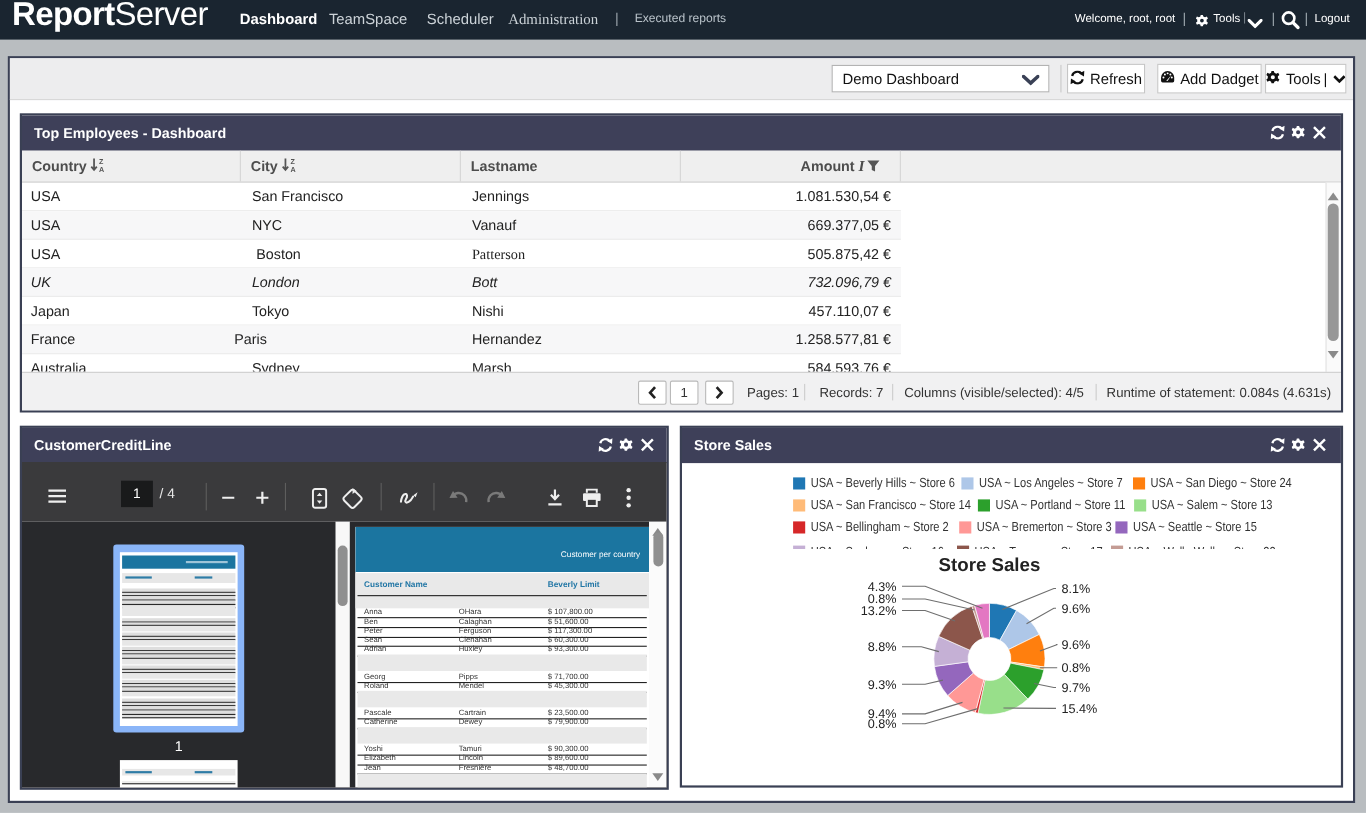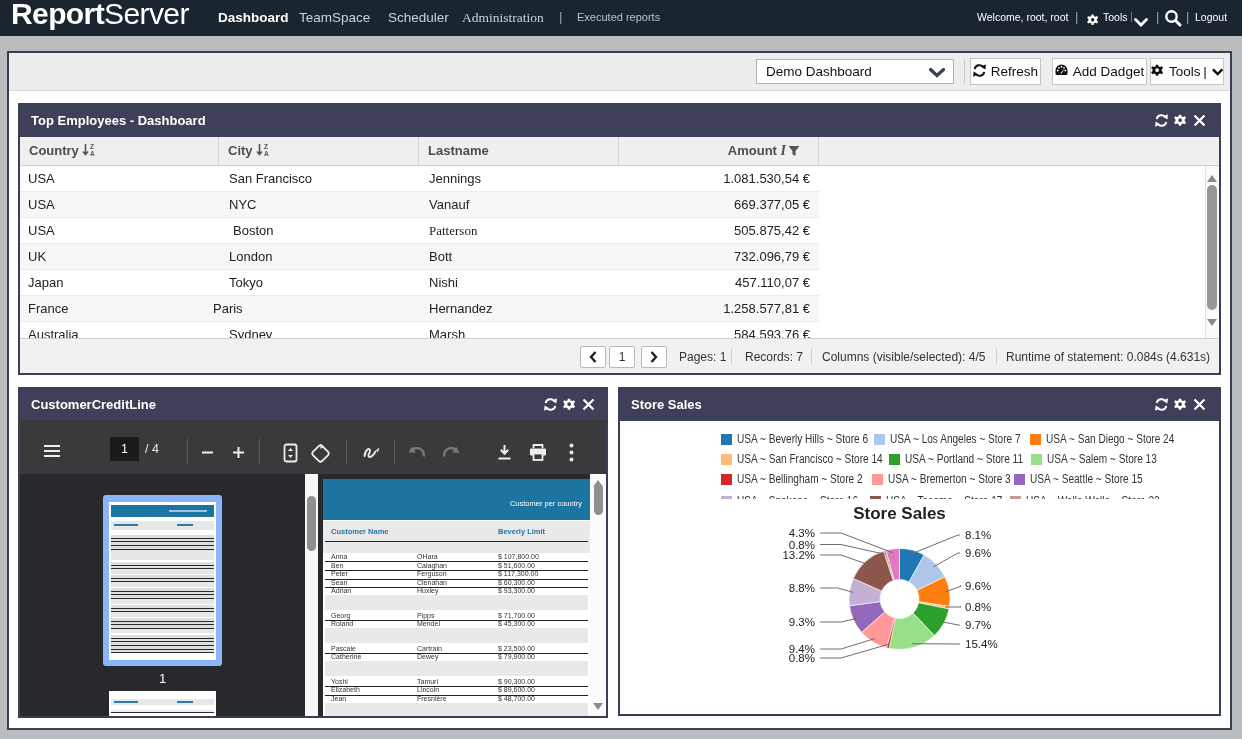--- a/index.html
+++ b/index.html
@@ -159,21 +159,21 @@
    <div class="rc" style="left:209px;">NYC</div>
    <div class="rc" style="left:409px;">Vanauf</div>
    <div class="rc" style="left:599px; width:191px; text-align:right;">669.377,05 €</div>
   </div>
       <div class="row " style="top:52px; border-bottom:1px solid #ececec;">
    <div class="rc" style="left:8px;">USA</div>
    <div class="rc" style="left:213px;">Boston</div>
    <div class="rc" style="left:409px;font-family:Liberation Serif, serif;">Patterson</div>
    <div class="rc" style="left:599px; width:191px; text-align:right;">505.875,42 €</div>
   </div>
-      <div class="row alt" style="top:78px; border-bottom:1px solid #ececec;">
+      <div class="row alt" style="top:78px; border-bottom:1px solid #ececec;font-style:italic;">
    <div class="rc" style="left:8px;">UK</div>
    <div class="rc" style="left:209px;">London</div>
    <div class="rc" style="left:409px;">Bott</div>
    <div class="rc" style="left:599px; width:191px; text-align:right;">732.096,79 €</div>
   </div>
       <div class="row " style="top:104px; border-bottom:1px solid #ececec;">
    <div class="rc" style="left:8px;">Japan</div>
    <div class="rc" style="left:209px;">Tokyo</div>
    <div class="rc" style="left:409px;">Nishi</div>
    <div class="rc" style="left:599px; width:191px; text-align:right;">457.110,07 €</div>

